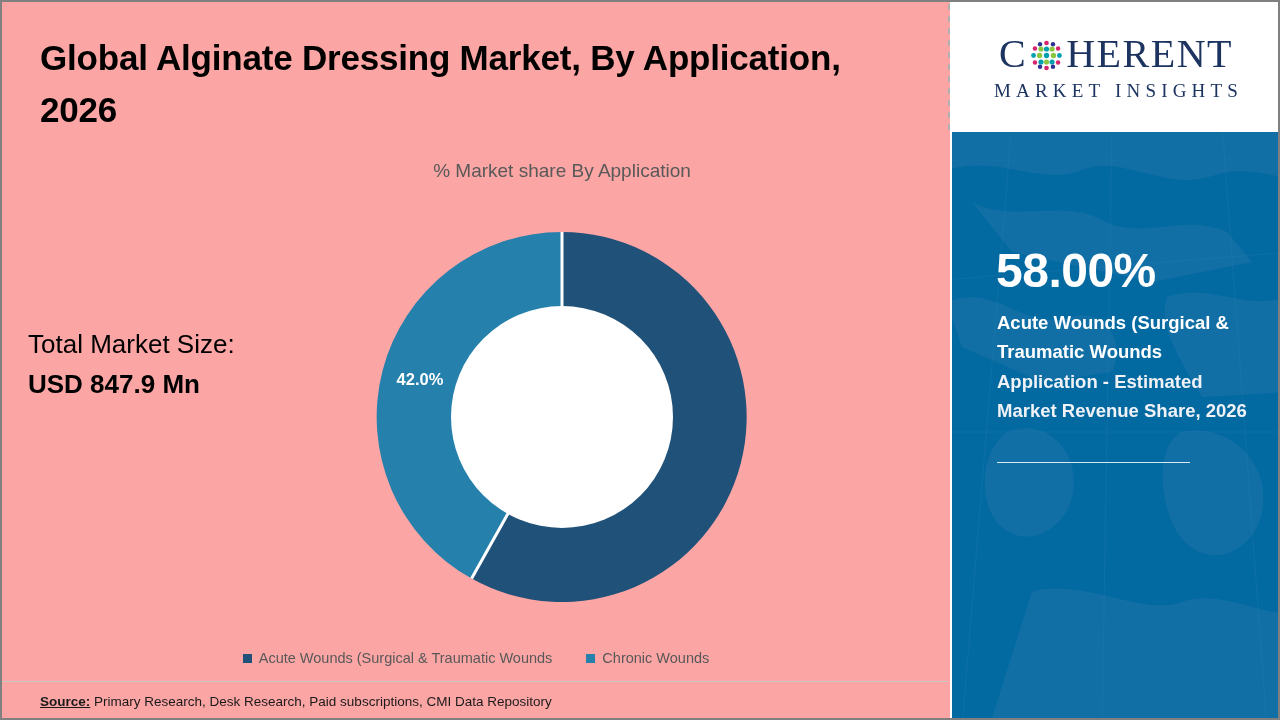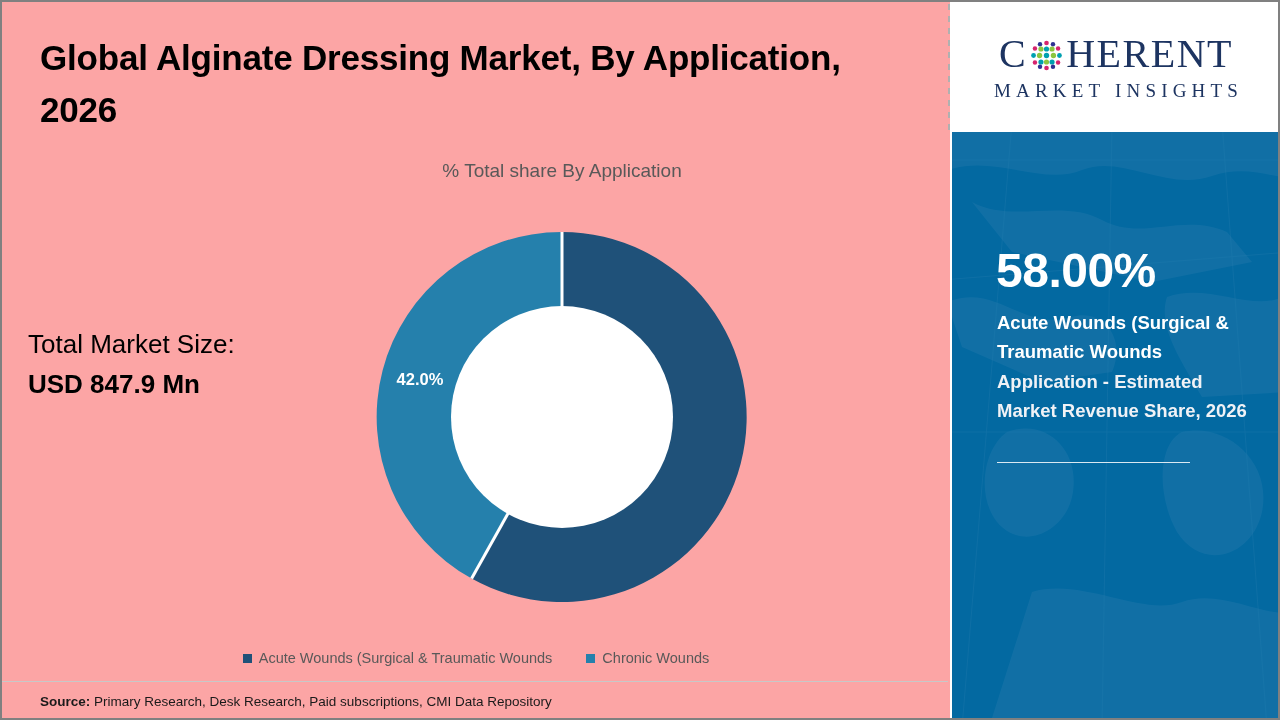--- a/index.html
+++ b/index.html
@@ -101,21 +101,21 @@
     width: 946px; height: 1px;
     background: #c8c8c8;
   }
   .source {
     position: absolute;
     left: 38px; top: 692px;
     font-size: 13.5px;
     color: #1a1a1a;
     white-space: nowrap;
   }
-  .source b { font-weight: bold; }
+  .source b { font-weight: bold; text-decoration: underline; }
 
   
   .v-divider {
     position: absolute;
     left: 946px; top: 2px;
     width: 2px; height: 130px;
     background-image: linear-gradient(to bottom, #b0b0b0 0 6px, rgba(255,255,255,0) 6px 12px);
     background-size: 2px 12px;
   }
 
@@ -219,21 +219,21 @@
 </style>
 </head>
 <body>
 
 <div class="page">
 
   <div class="main">
 
     <div class="title">Global Alginate Dressing Market, By Application, 2026</div>
 
-    <div class="subtitle">% Total share By Application</div>
+    <div class="subtitle">% Market share By Application</div>
 
     <div class="total-block">
       <span class="lbl">Total Market Size:</span>
       <span class="val">USD 847.9 Mn</span>
     </div>
 
     <div class="donut-wrap">
       <svg width="374" height="374" viewBox="0 0 374 374">
 
         <path fill="#1f5179" d="M 187 187 L 187 2 A 185 185 0 1 1 96.6 348.6 Z"></path>

